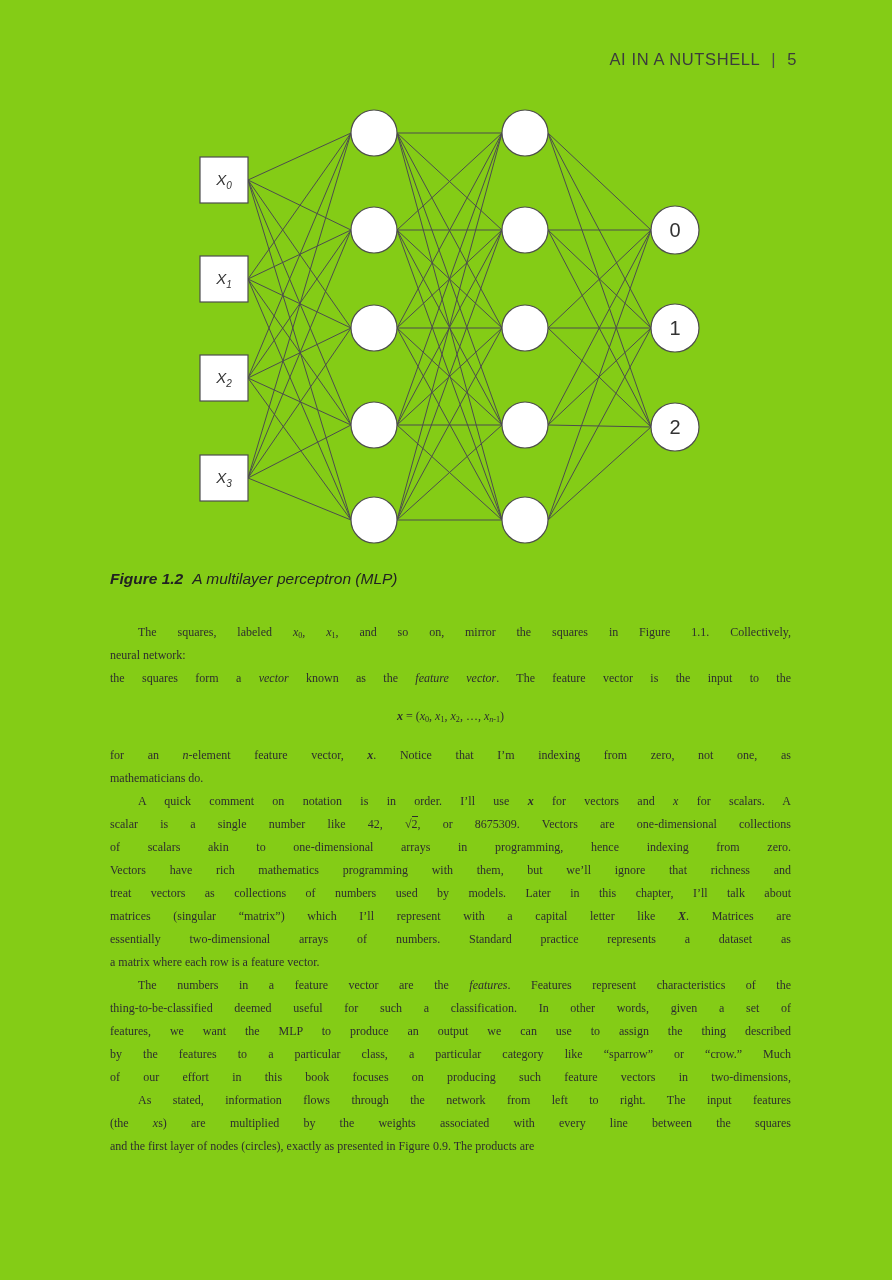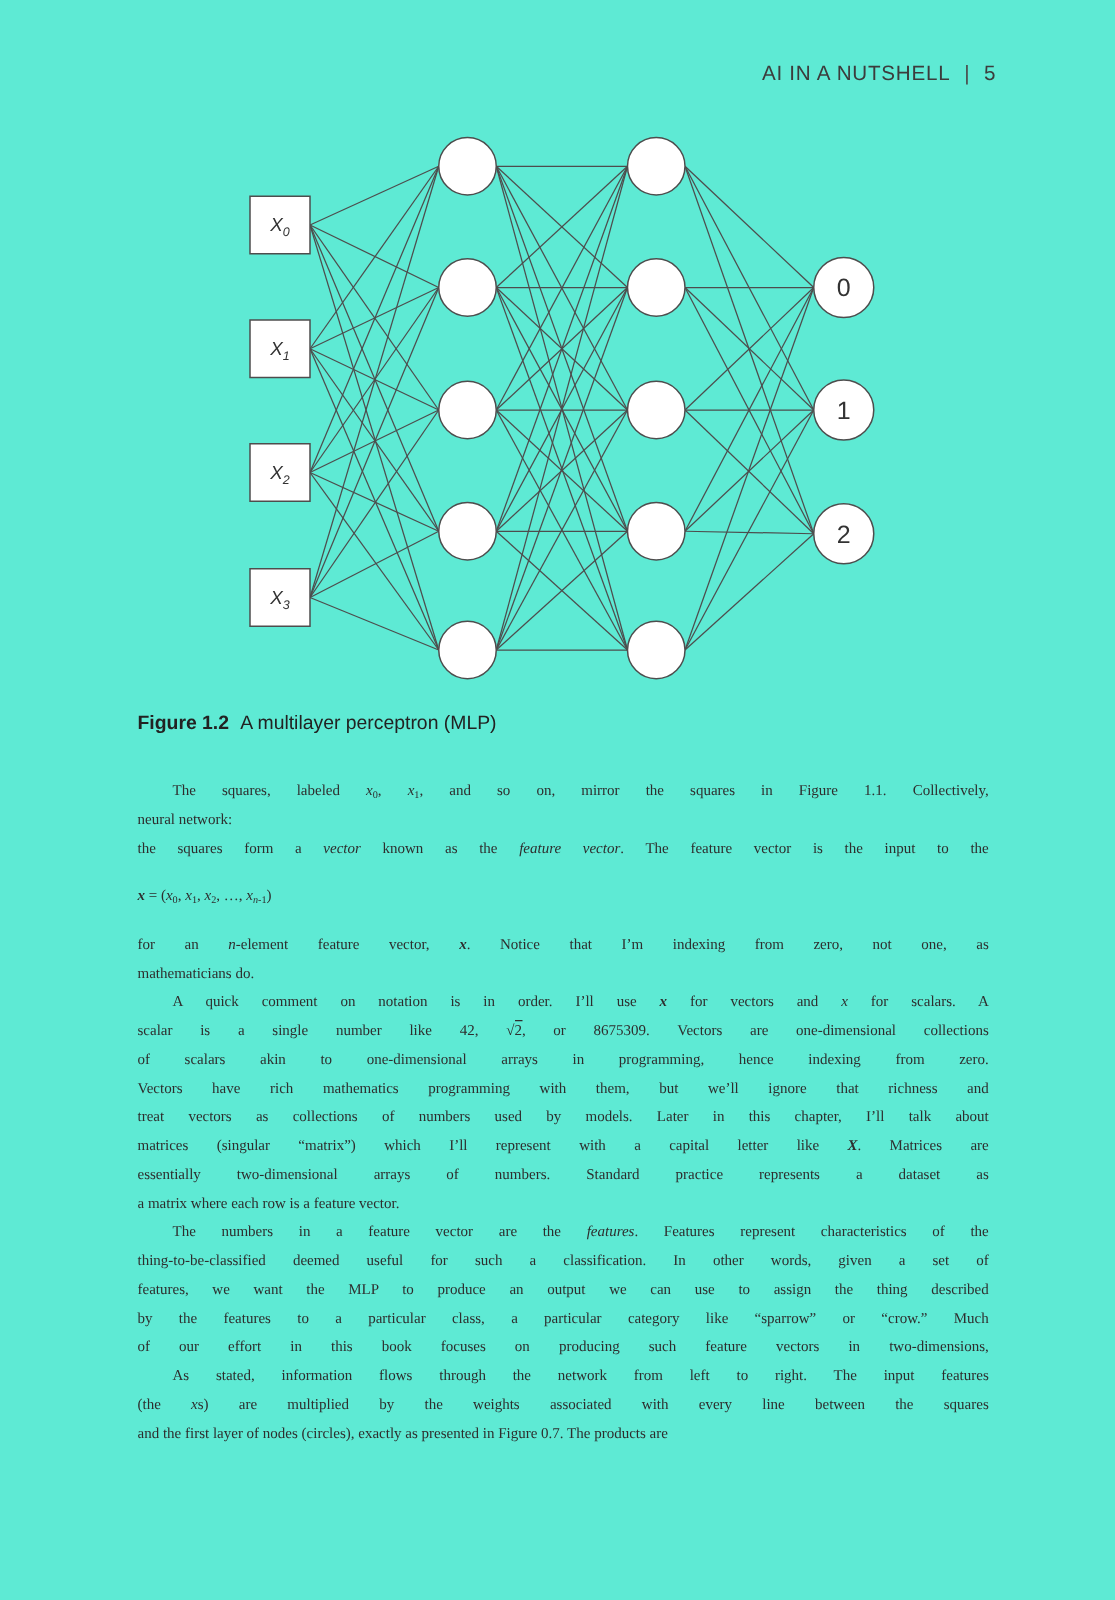--- a/index.html
+++ b/index.html
@@ -1,39 +1,39 @@
 <!DOCTYPE html>
 <html><head>
 <meta charset="utf-8">
 <style>
   html,body{margin:0;padding:0;background:#ffffff;}
   .page{
-    position:relative;width:892px;height:1280px;background:#5eead4;
+    position:relative;width:892px;height:1280px;background:#84cc16;
     font-family:"Liberation Serif",serif;color:#2e2e2e;overflow:hidden;
   }
   .header{
     position:absolute;top:50px;right:95px;
     font-family:"Liberation Sans",sans-serif;font-size:16.5px;color:#3c3c3c;
     letter-spacing:0.6px;
   }
   .header .sep{margin:0 11px;color:#4a4a4a;}
   #mlp-diagram{position:absolute;left:0;top:0;width:892px;height:1280px;}
   .caption{
     position:absolute;left:110px;top:570px;
-    font-family:"Liberation Sans",sans-serif;font-size:15.5px;color:#222222;
+    font-family:"Liberation Sans",sans-serif;font-size:15.5px;color:#222222;font-style:italic;
   }
   .cap-label{font-weight:bold;margin-right:9px;}
   .body-text{
     position:absolute;left:110px;top:621px;width:681px;
     font-size:12px;line-height:23px;color:#2e2e2e;
   }
   .line{text-align:justify;text-align-last:justify;}
   .line.last{text-align-last:left;}
   .line.indent{text-indent:28px;}
-  .equation{margin:15px 0 16px 0;}
+  .equation{text-align:center;margin:15px 0 16px 0;}
   .body-text sub, .equation sub{
     font-size:0.68em;vertical-align:baseline;position:relative;top:0.28em;line-height:0;
   }
   .radicand{border-top:1.2px solid currentColor;}
 </style>
 </head>
 <body>
 
 <div class="page">
 
@@ -156,17 +156,17 @@
       <div>
         <div class="line indent">The numbers in a feature vector are the <i>features</i>. Features represent characteristics of the</div>
         <div class="line">thing-to-be-classified deemed useful for such a classification. In other words, given a set of</div>
         <div class="line">features, we want the MLP to produce an output we can use to assign the thing described</div>
         <div class="line">by the features to a particular class, a particular category like “sparrow” or “crow.” Much</div>
         <div class="line">of our effort in this book focuses on producing such feature vectors in two-dimensions,</div>
       </div>
       <div>
         <div class="line indent">As stated, information flows through the network from left to right. The input features</div>
         <div class="line">(the <i>x</i>s) are multiplied by the weights associated with every line between the squares</div>
-        <div class="line last">and the first layer of nodes (circles), exactly as presented in Figure 0.7. The products are</div>
+        <div class="line last">and the first layer of nodes (circles), exactly as presented in Figure 0.9. The products are</div>
       </div>
     </div>
 
 </div>
 
 </body></html>

